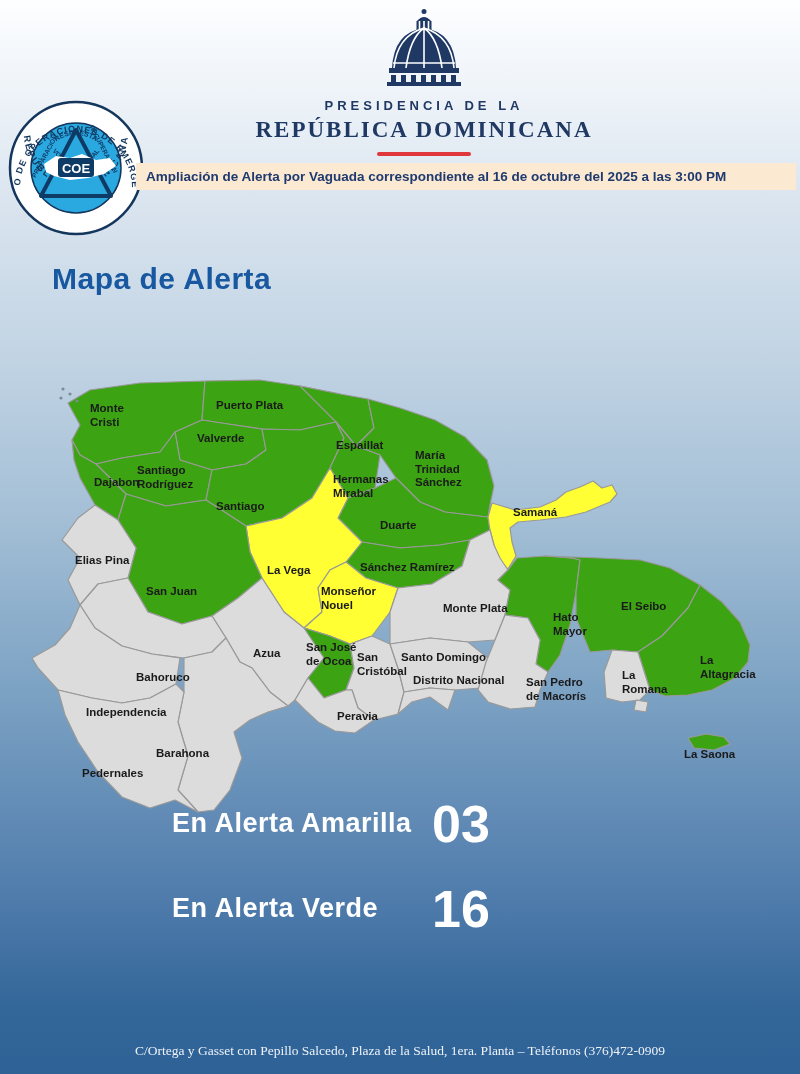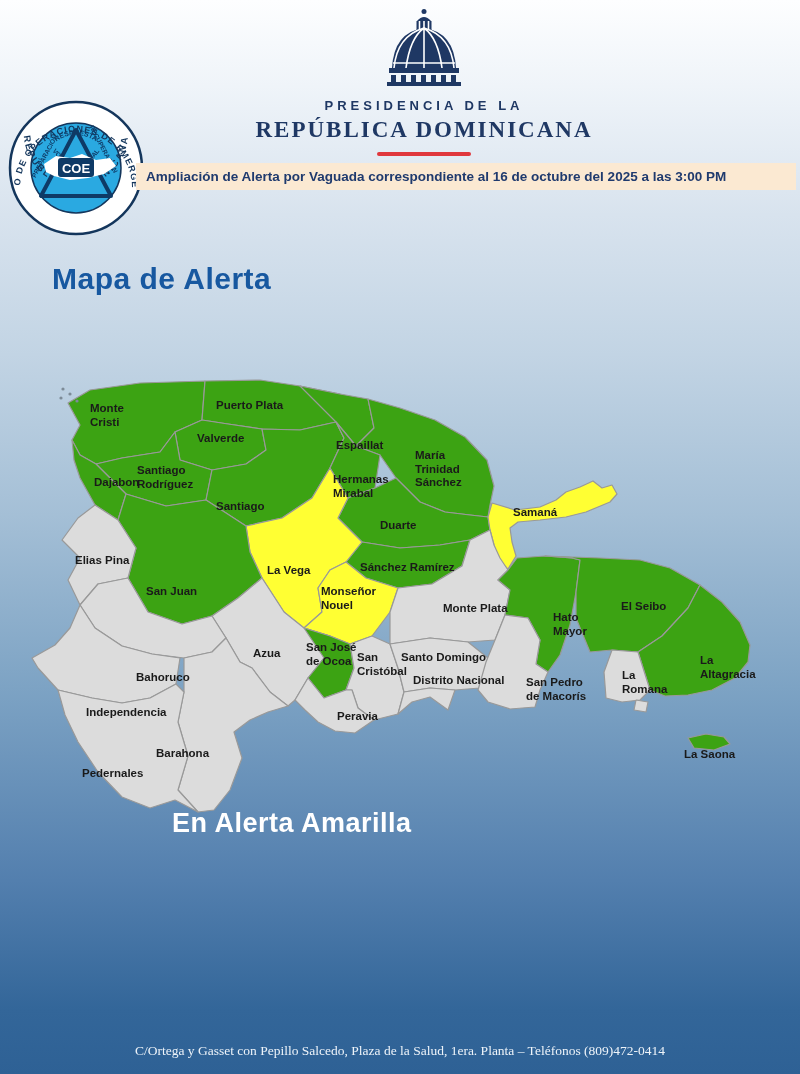--- a/index.html
+++ b/index.html
@@ -192,21 +192,24 @@
       <text x="82" y="777" font-size="11.5" font-weight="bold" fill="#1A1A1A">Pedernales</text>
       <text x="684" y="758" font-size="11.5" font-weight="bold" fill="#1A1A1A">La Saona</text>
       <circle cx="63" cy="389" r="1.6" fill="#7D8B97"></circle>
       <circle cx="70" cy="394" r="1.6" fill="#7D8B97"></circle>
       <circle cx="77" cy="401" r="1.6" fill="#7D8B97"></circle>
       <circle cx="61" cy="398" r="1.6" fill="#7D8B97"></circle>
     </svg>
 
   <div class="alert-row row1">
     <span class="lbl">En Alerta Amarilla</span>
+    <span class="cnt">03</span>
   </div>
   <div class="alert-row row2">
+    <span class="lbl">En Alerta Verde</span>
+    <span class="cnt">16</span>
   </div>
 
   <div class="footer">
-    <div>C/Ortega y Gasset con Pepillo Salcedo, Plaza de la Salud, 1era. Planta – Teléfonos (809)472-0414</div>
+    <div>C/Ortega y Gasset con Pepillo Salcedo, Plaza de la Salud, 1era. Planta – Teléfonos (376)472-0909</div>
   </div>
 
 </div>
 
 </body></html>

